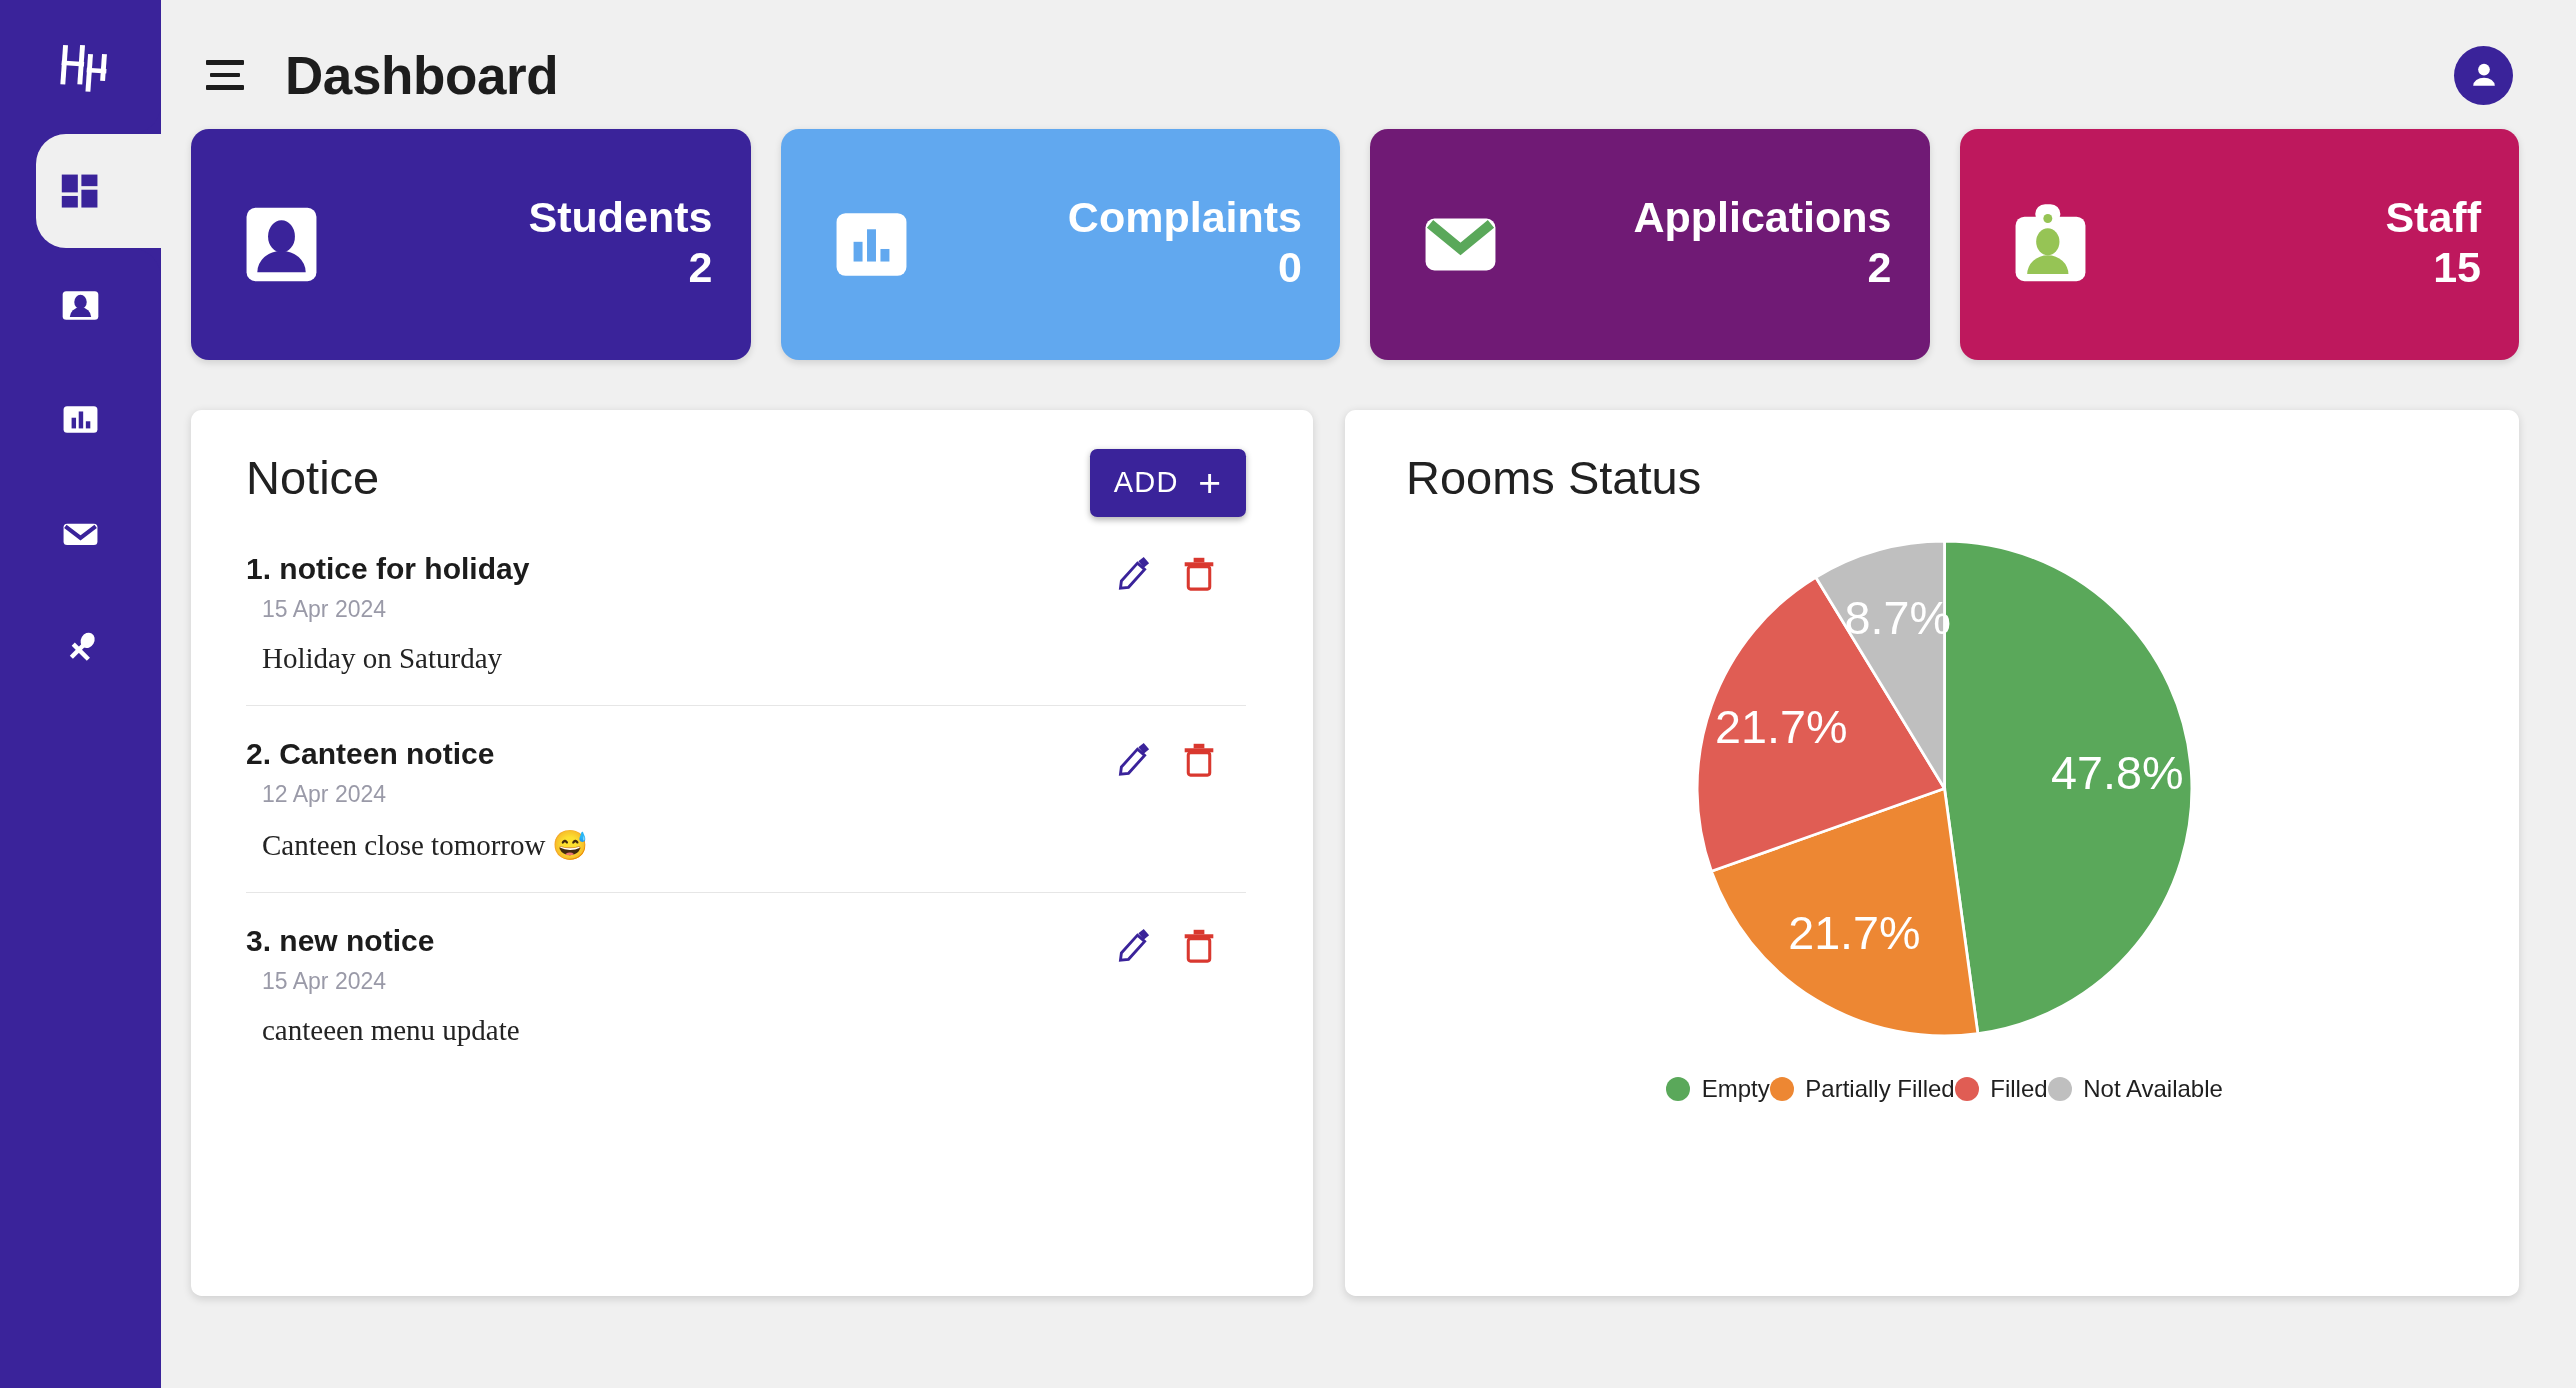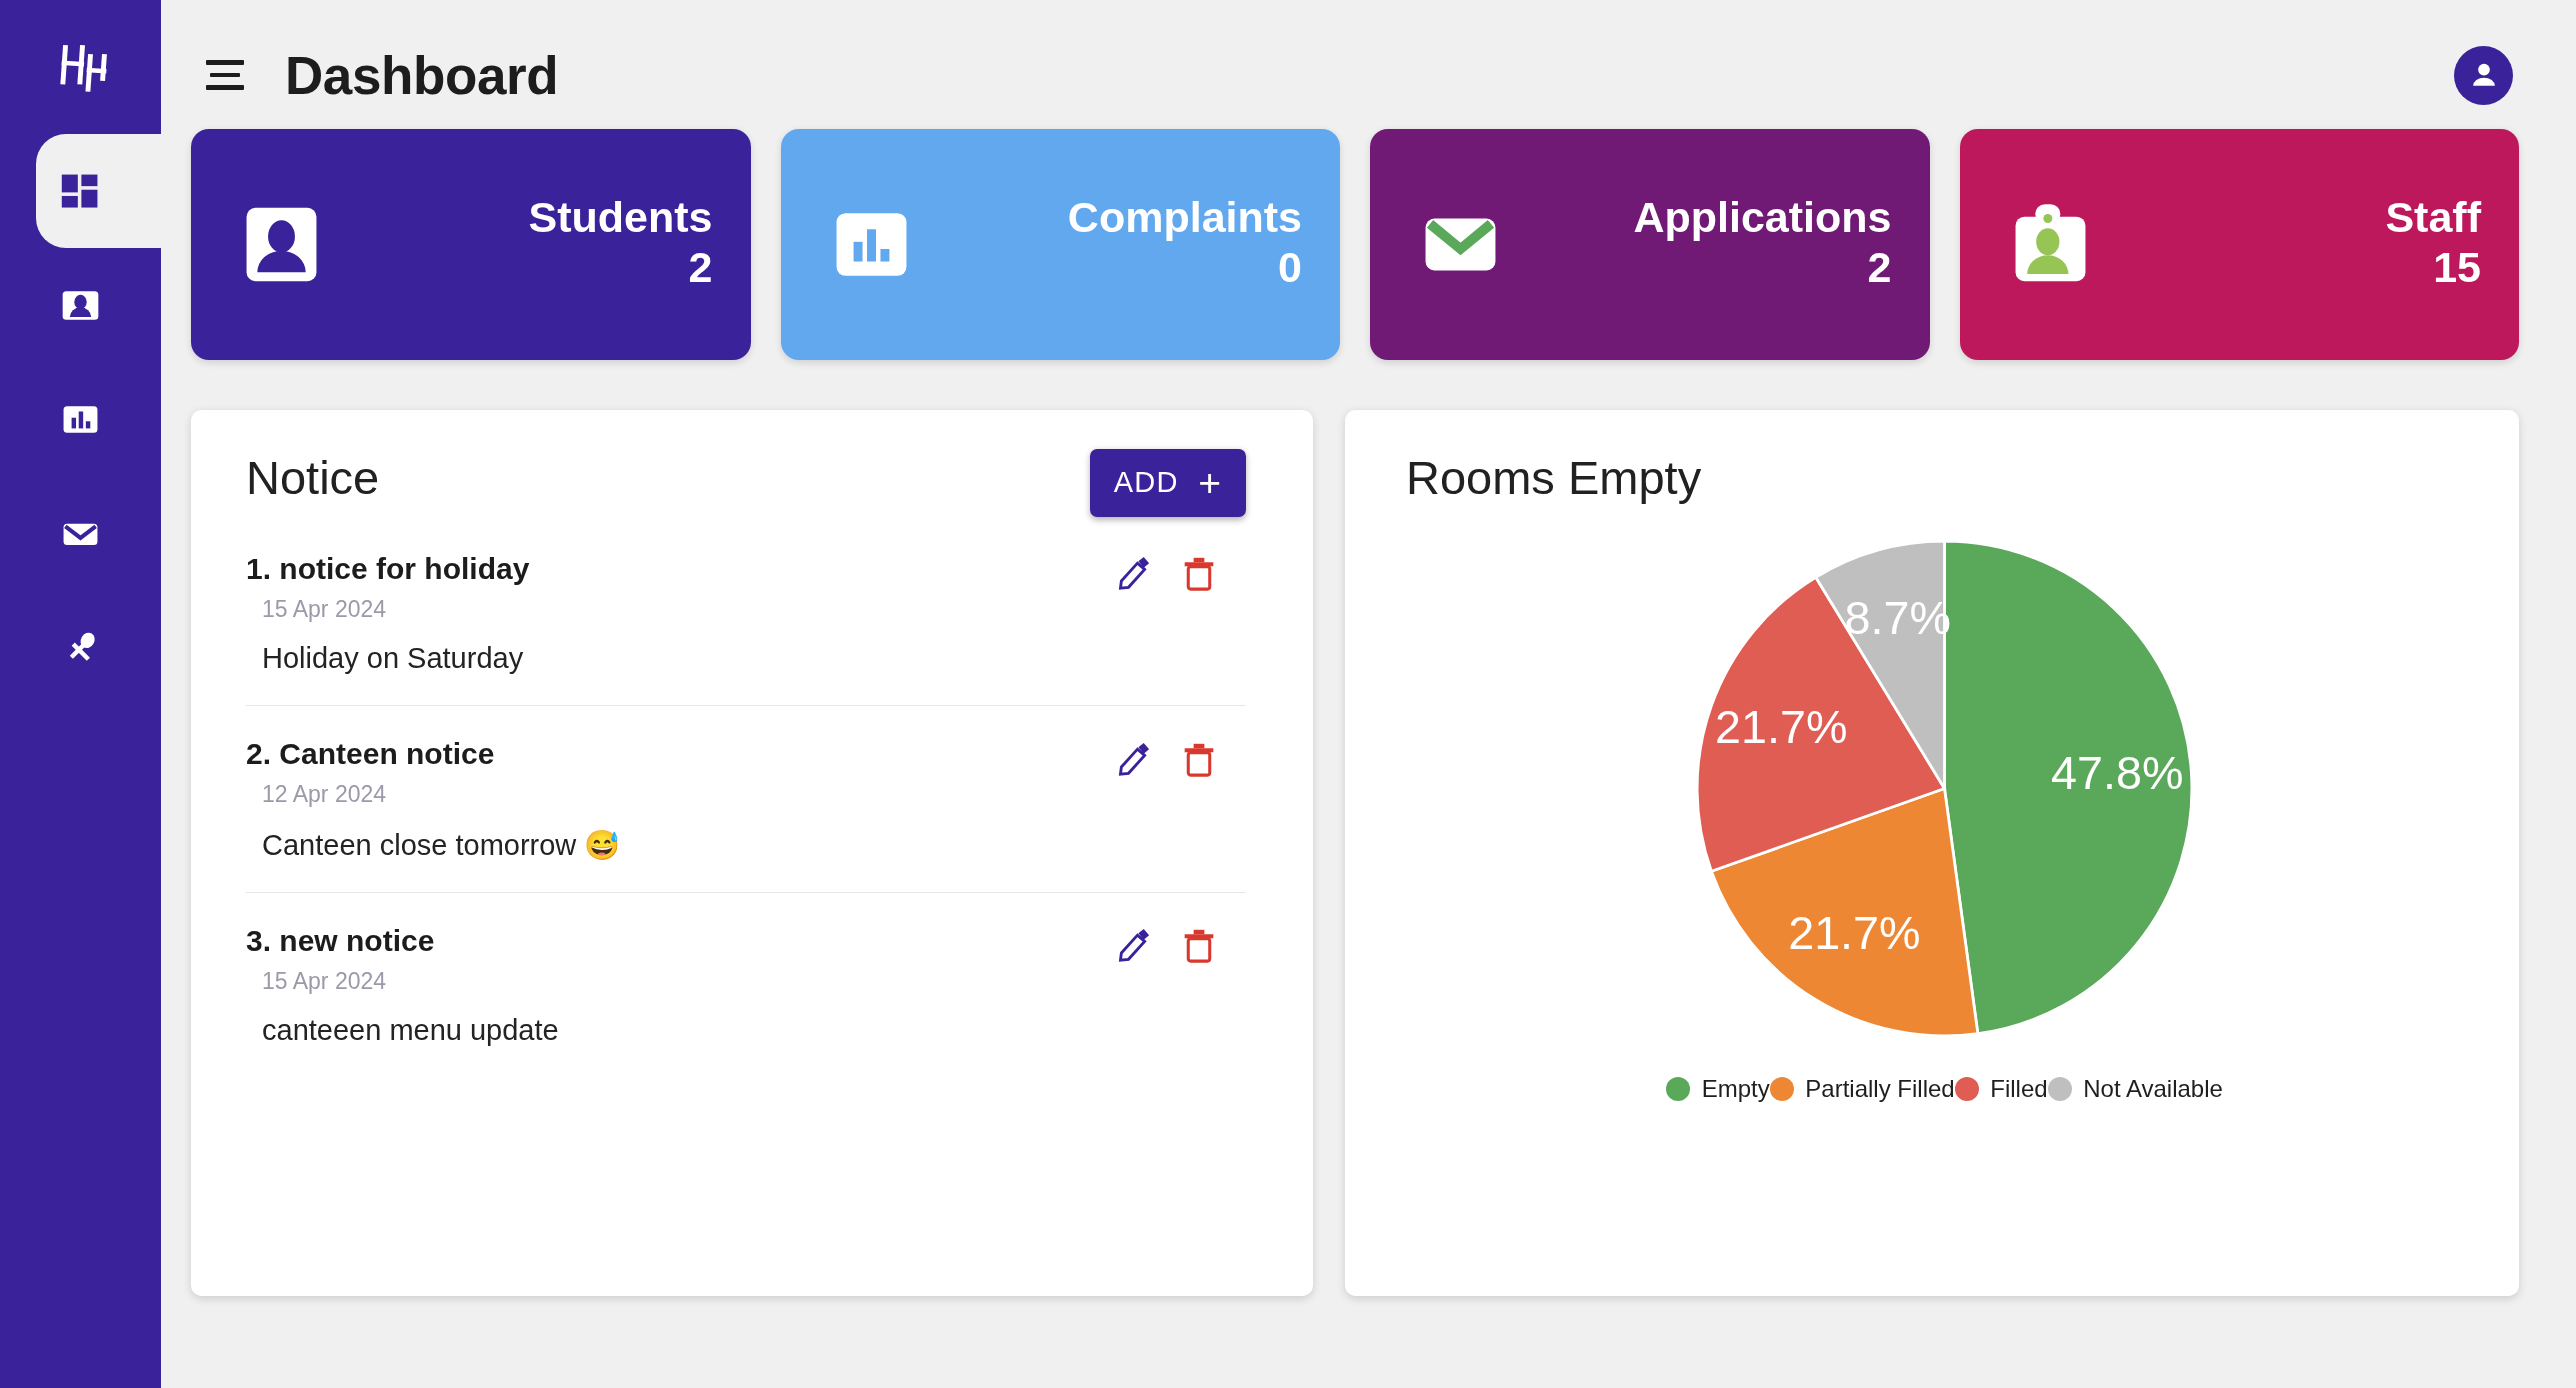--- a/index.html
+++ b/index.html
@@ -139,21 +139,21 @@
   .add-plus{ font-size:39px; line-height:0.7; font-weight:300; }
 
   
   .notice-list{ margin-top:25px; }
   .notice-item{ position:relative; padding:0 0 0 0; }
   .notice-item .divider{ height:0.9px; background:#e6e6e6; margin:30px 0 0 0; }
   .notice-row{ display:flex; align-items:flex-start; }
   .notice-body{ flex:1 1 auto; }
   .notice-title{ font-size:30px; font-weight:bold; color:#1c1c1c; line-height:1.2; }
   .notice-date{ font-size:23px; color:#9a9aa8; margin-top:9px; padding-left:16px; }
-  .notice-desc{ font-size:29px; color:#232323; margin-top:19.7px; padding-left:16px; }
+  .notice-desc{ font-size:29px; color:#232323; margin-top:19.7px; padding-left:16px;font-family:Liberation Serif, serif; }
   .notice-actions{
     flex:0 0 auto; display:flex; align-items:center; gap:32px;
     padding-top:3.6px; padding-right:30px;
   }
   .act-btn{ width:34px; height:38px; cursor:pointer; display:block; }
   .act-btn svg{ width:34px; height:38px; display:block; }
   .notice-spacer{ height:30px; }
 
   
   .pie-wrap{
@@ -408,21 +408,21 @@
                     </svg>
                   </span>
                 </div>
               </div>
             </div>
           </div>
       </div>
 
       <div class="panel rooms">
         <div class="panel-head">
-          <div class="panel-title">Rooms Empty</div>
+          <div class="panel-title">Rooms Status</div>
         </div>
 
         <div class="pie-wrap">
           <svg class="pie-svg" viewBox="0 0 300 300" id="pie-svg">
               <path d="M 150 150 L 150 7 A 143 143 0 0 1 169.27811314094163 291.69458124333846 Z" fill="#5aa85a" stroke="#ffffff" stroke-width="1.6"></path>
               <text x="249.87129043854577" y="143.23720870204946" class="pie-label">47.8%</text>
               <path d="M 150 150 L 169.27811314094163 291.69458124333846 A 143 143 0 0 1 15.243598000592442 197.85093646078488 Z" fill="#ed8733" stroke="#ffffff" stroke-width="1.6"></path>
               <text x="97.91950033064398" y="235.4846860799653" class="pie-label">21.7%</text>
               <path d="M 150 150 L 15.243598000592442 197.85093646078488 A 143 143 0 0 1 75.59928618663419 27.879019885763938 Z" fill="#e05d54" stroke="#ffffff" stroke-width="1.6"></path>
               <text x="55.670518600414695" y="116.5043444774507" class="pie-label">21.7%</text>

